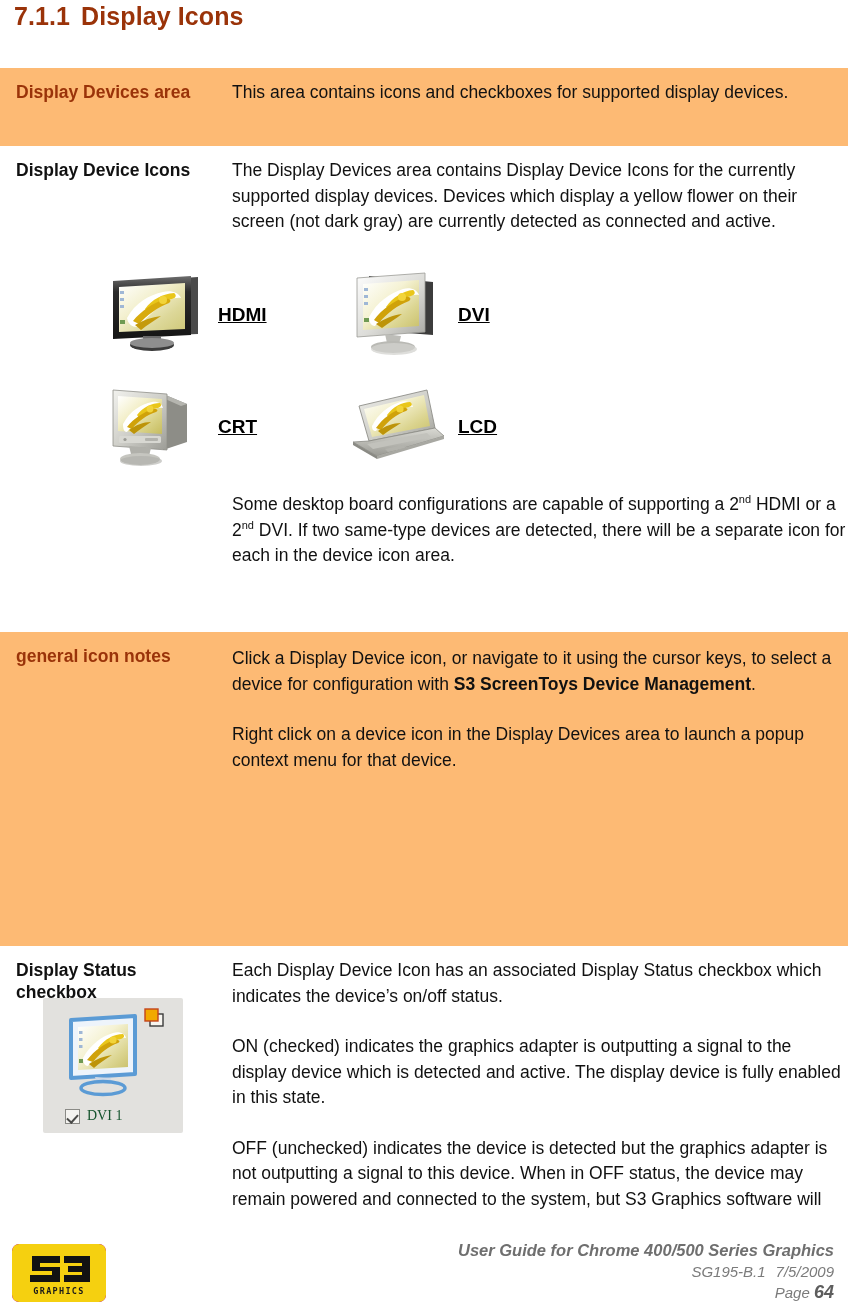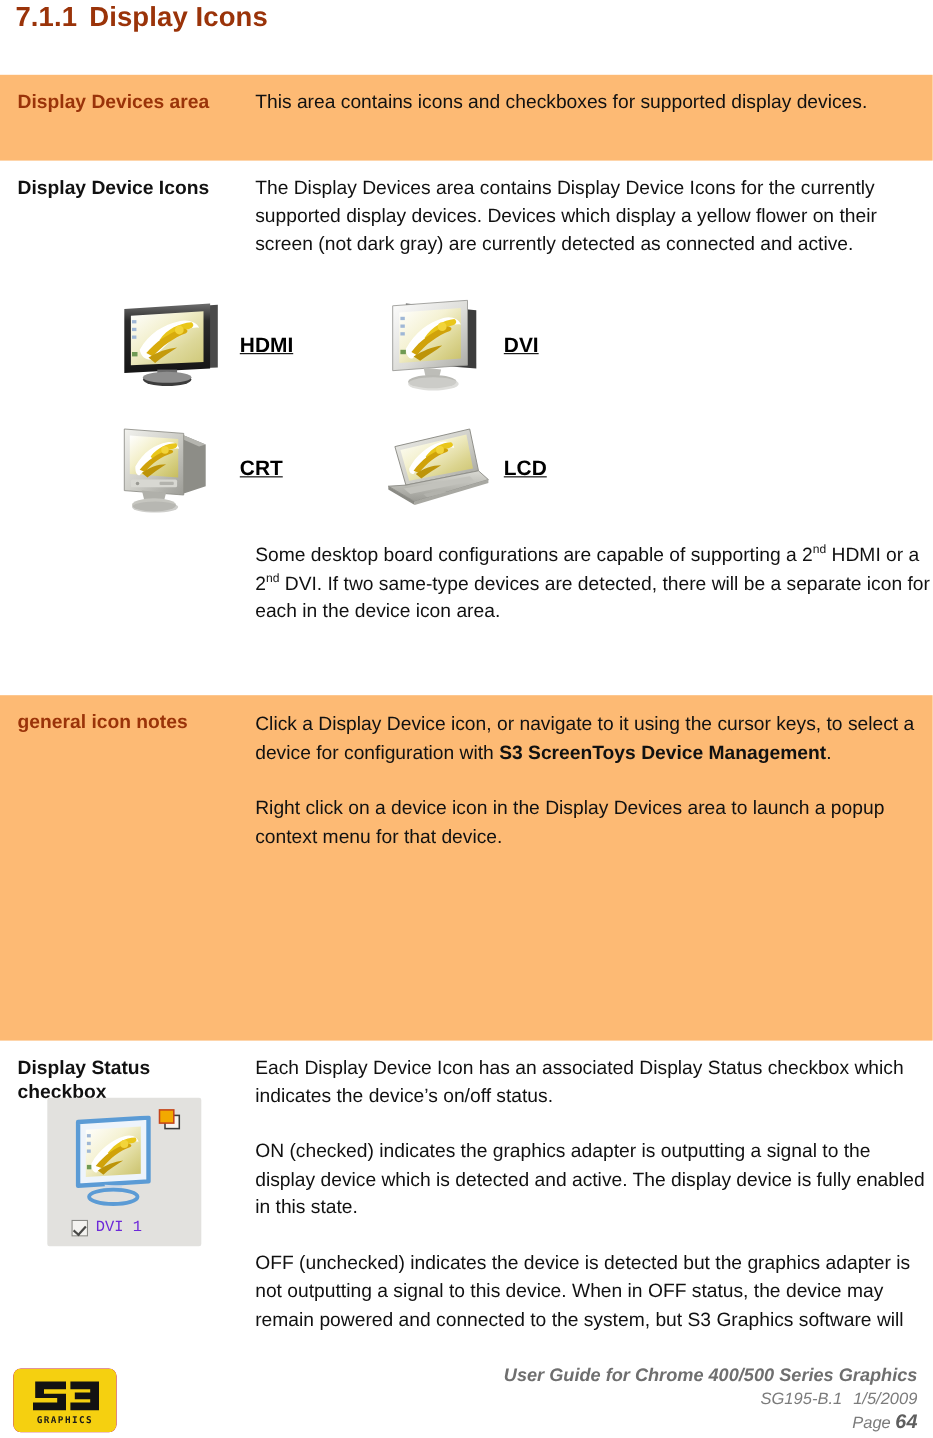--- a/index.html
+++ b/index.html
@@ -150,23 +150,23 @@
     position: absolute;
     left: 3px;
     top: 2px;
     width: 5px;
     height: 9px;
     border: solid #4a4a48;
     border-width: 0 2px 2px 0;
     transform: rotate(42deg);
   }
   .status-sample .cb-label {
-    font-family: Liberation Mono, monospace;
+    font-family: Liberation Serif, serif;
     font-size: 14px;
-    color: #6d28d9;
+    color: #14532d;
     white-space: nowrap;
   }
 
   
   .footer {
     position: absolute;
     left: 0;
     top: 1240px;
     width: 848px;
     height: 67px;
@@ -477,18 +477,18 @@
         <rect x="0" y="0" width="94" height="58" rx="7" fill="#F5D010"></rect>
 
         <path d="M20,12 L48,12 L48,19 L28,19 L28,23 L48,23 L48,38 L18,38 L18,31 L40,31 L40,27 L20,27 Z" fill="#121212"></path>
 
         <path d="M52,12 L78,12 L78,24 L70,24 L78,24 L78,38 L52,38 L52,31 L70,31 L70,28 L56,28 L56,22 L70,22 L70,19 L52,19 Z" fill="#121212"></path>
         <text x="47" y="50" font-family="DejaVu Sans Mono, monospace" font-size="8.5" font-weight="bold" letter-spacing="1.3" text-anchor="middle" fill="#1a1a1a">GRAPHICS</text>
       </svg>
     </div>
     <div class="footer-text">
       <div class="line1">User Guide for Chrome 400/500 Series Graphics</div>
-      <div class="line2"><span>SG195-B.1</span><span class="gap"></span><span>1/5/2009</span></div>
+      <div class="line2"><span>SG195-B.1</span><span class="gap"></span><span>7/5/2009</span></div>
       <div class="line3"><span>Page</span> <b>64</b></div>
     </div>
   </div>
 
 </div>
 
 </body></html>

